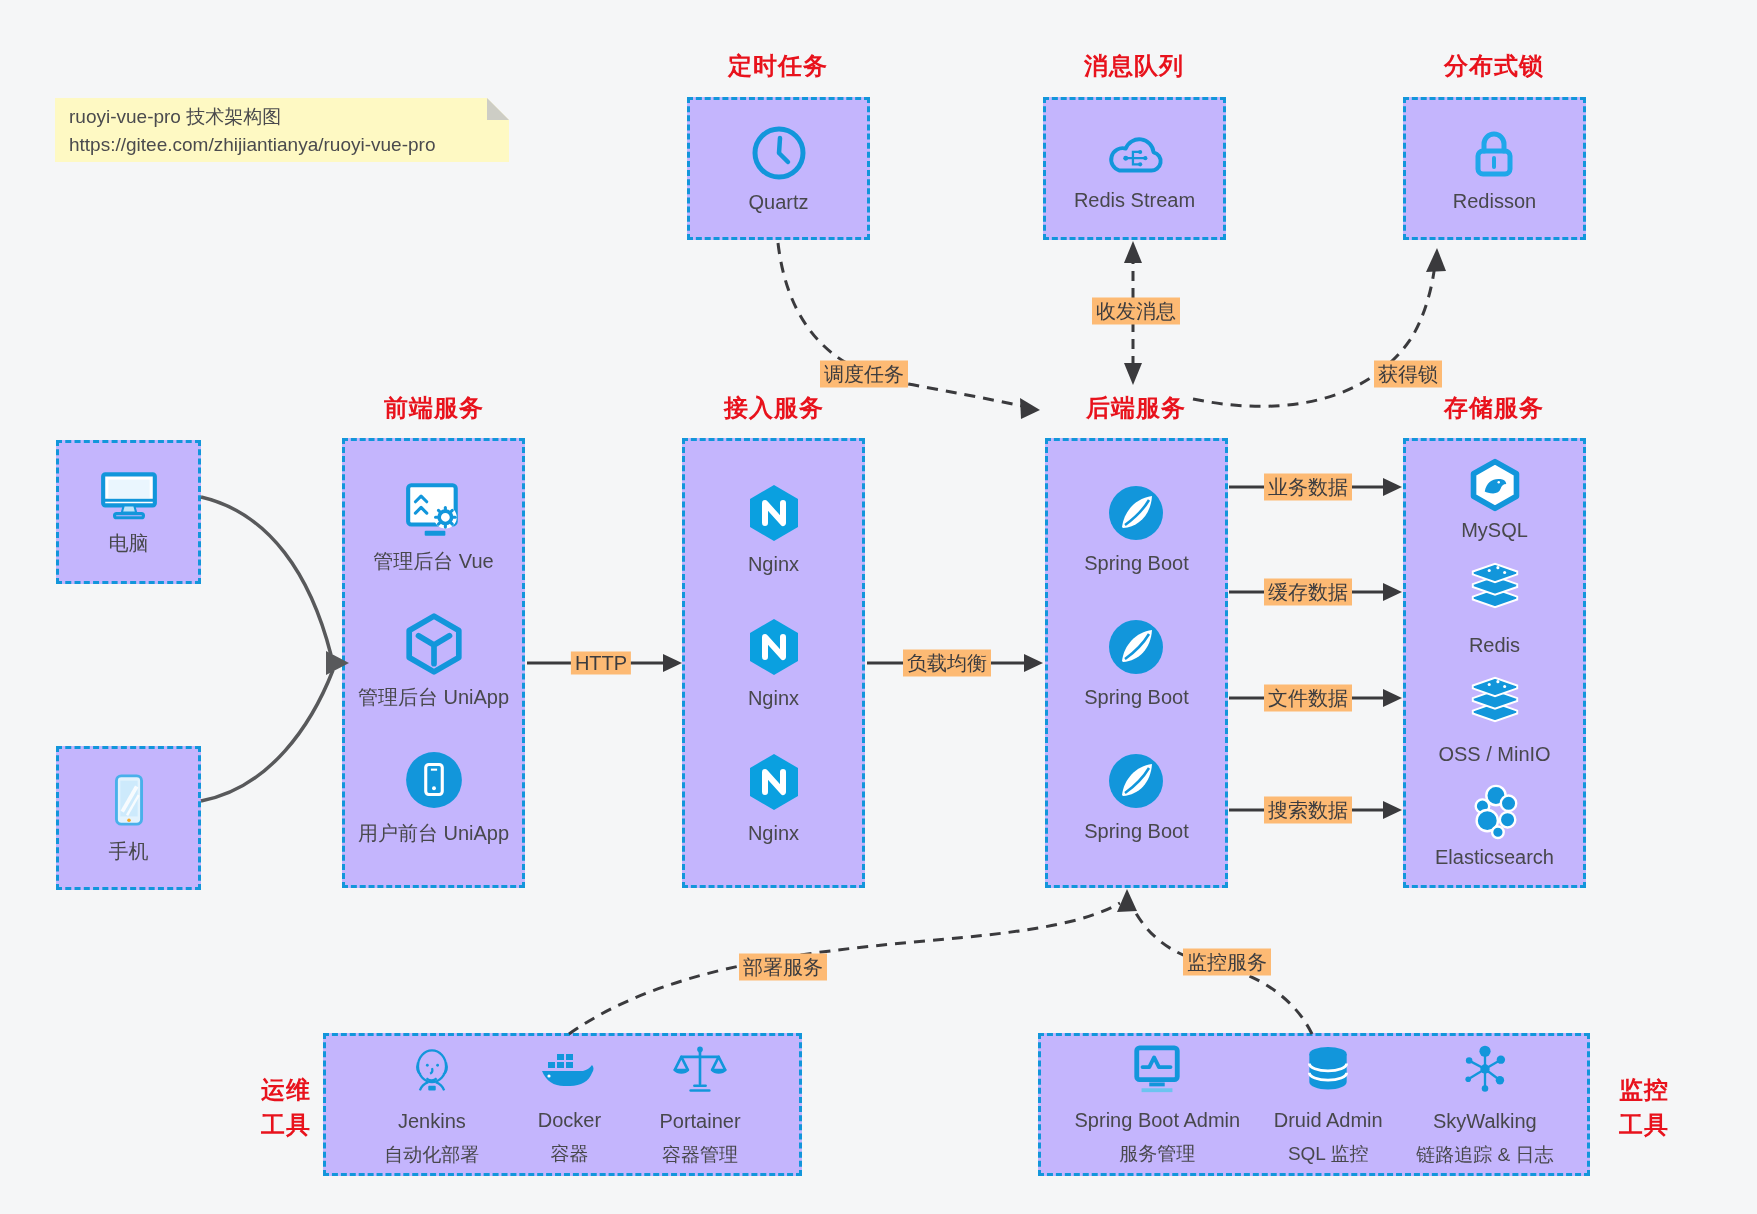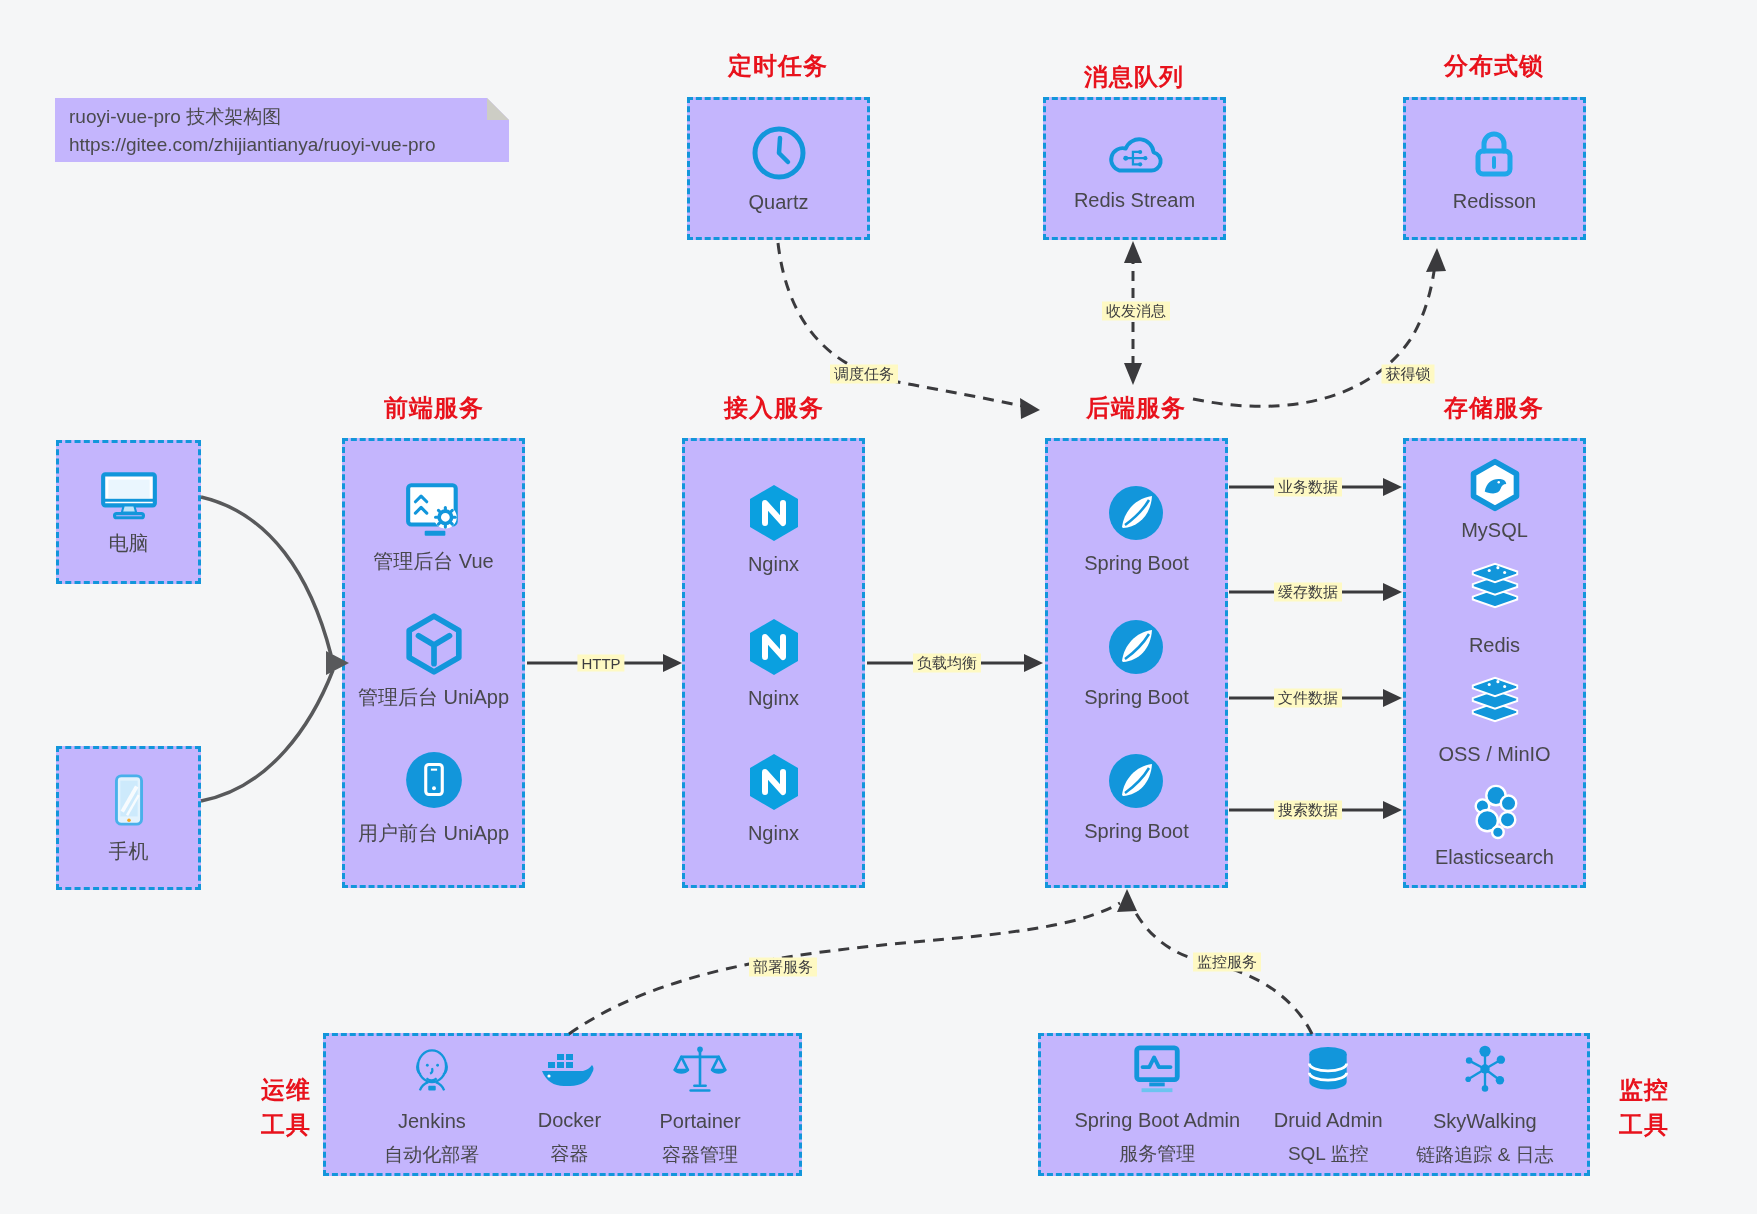--- a/index.html
+++ b/index.html
@@ -1,55 +1,55 @@
 <!DOCTYPE html>
 <html><head>
 <meta charset="utf-8">
 <style>
   html,body{margin:0;padding:0;}
   body{background:#f5f6f7;font-family:"Liberation Sans","DejaVu Sans",sans-serif;}
   #canvas{position:relative;width:1757px;height:1214px;background:#f5f6f7;overflow:hidden;}
 
-  .note{position:absolute;left:55px;top:98px;width:454px;height:64px;background:#c4b5fd;
+  .note{position:absolute;left:55px;top:98px;width:454px;height:64px;background:#fef9c3;
         color:#4b4b4e;font-size:19px;line-height:28px;padding:5px 0 0 14px;box-sizing:border-box;}
   .note::before{content:"";position:absolute;top:0;right:0;width:0;height:0;
         border-top:22px solid #f5f6f7;border-left:22px solid transparent;}
   .note::after{content:"";position:absolute;top:0;right:0;width:0;height:0;
         border-bottom:22px solid #cdcdc5;border-right:22px solid transparent;}
 
   .group-title{position:absolute;transform:translateX(-50%);color:#e8121c;font-weight:bold;
         font-size:24px;white-space:nowrap;letter-spacing:1px;z-index:4;}
   .side-title{position:absolute;color:#e8121c;font-weight:bold;font-size:24px;line-height:35px;
         text-align:center;width:92px;z-index:4;letter-spacing:1px;}
 
   .dbox{position:absolute;background:#c4b5fd;border:3px dashed #1296db;box-sizing:border-box;
         display:flex;flex-direction:column;align-items:center;justify-content:space-evenly;z-index:2;}
   .dbox.row{flex-direction:row;justify-content:space-evenly;align-items:center;}
   .item{display:flex;flex-direction:column;align-items:center;gap:9px;}
   .item-label{font-size:20px;color:#48484c;white-space:nowrap;text-align:center;}
   .sub-label{font-size:19px;color:#48484c;white-space:nowrap;text-align:right;margin-top:3px;}
   .tool-item{display:flex;flex-direction:column;align-items:center;gap:13px;}
 
   svg.connectors{position:absolute;left:0;top:0;z-index:3;pointer-events:none;}
-  .edge-label{position:absolute;transform:translate(-50%,-50%);font-size:15px;color:#3c3c3f;
-        background:#fef9c3;padding:0 4px;white-space:nowrap;z-index:5;}
+  .edge-label{position:absolute;transform:translate(-50%,-50%);font-size:20px;color:#3c3c3f;
+        background:#fdba74;padding:0 4px;white-space:nowrap;z-index:5;}
   .icon{line-height:0;}
 </style>
 </head>
 <body>
 
 <div id="canvas">
 
   <div class="note">
     <div>ruoyi-vue-pro 技术架构图</div>
     <div>https://gitee.com/zhijiantianya/ruoyi-vue-pro</div>
   </div>
 
   <div class="group-title" style="left:778px;top:50px">定时任务</div>
-  <div class="group-title" style="left:1134px;top:61px">消息队列</div>
+  <div class="group-title" style="left:1134px;top:50px">消息队列</div>
   <div class="group-title" style="left:1494px;top:50px">分布式锁</div>
   <div class="group-title" style="left:434px;top:392px">前端服务</div>
   <div class="group-title" style="left:774px;top:392px">接入服务</div>
   <div class="group-title" style="left:1136px;top:392px">后端服务</div>
   <div class="group-title" style="left:1494px;top:392px">存储服务</div>
 
   <div class="side-title" style="left:240px;top:1072px">
     <div>运维</div>
     <div>工具</div>
   </div>

